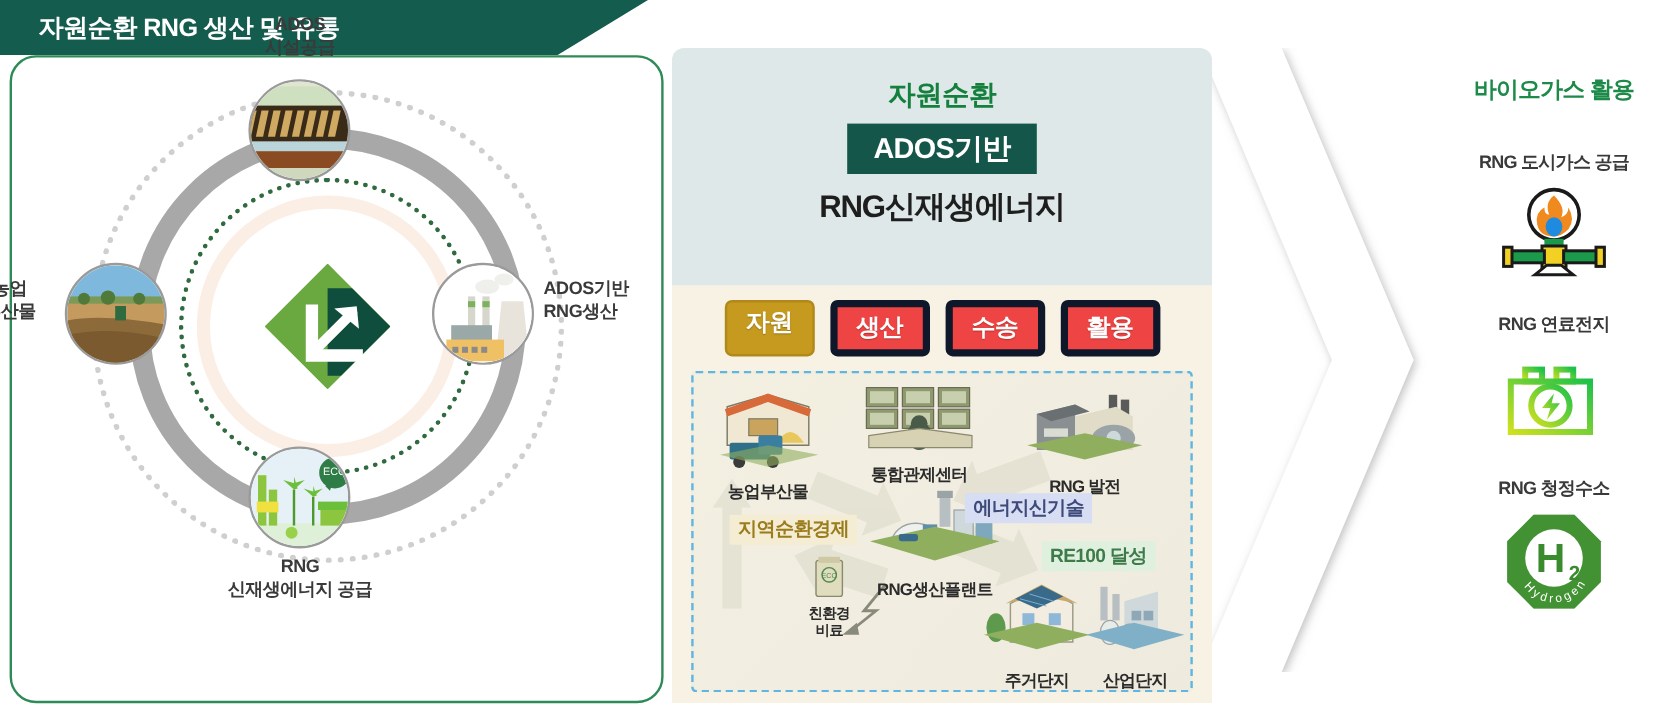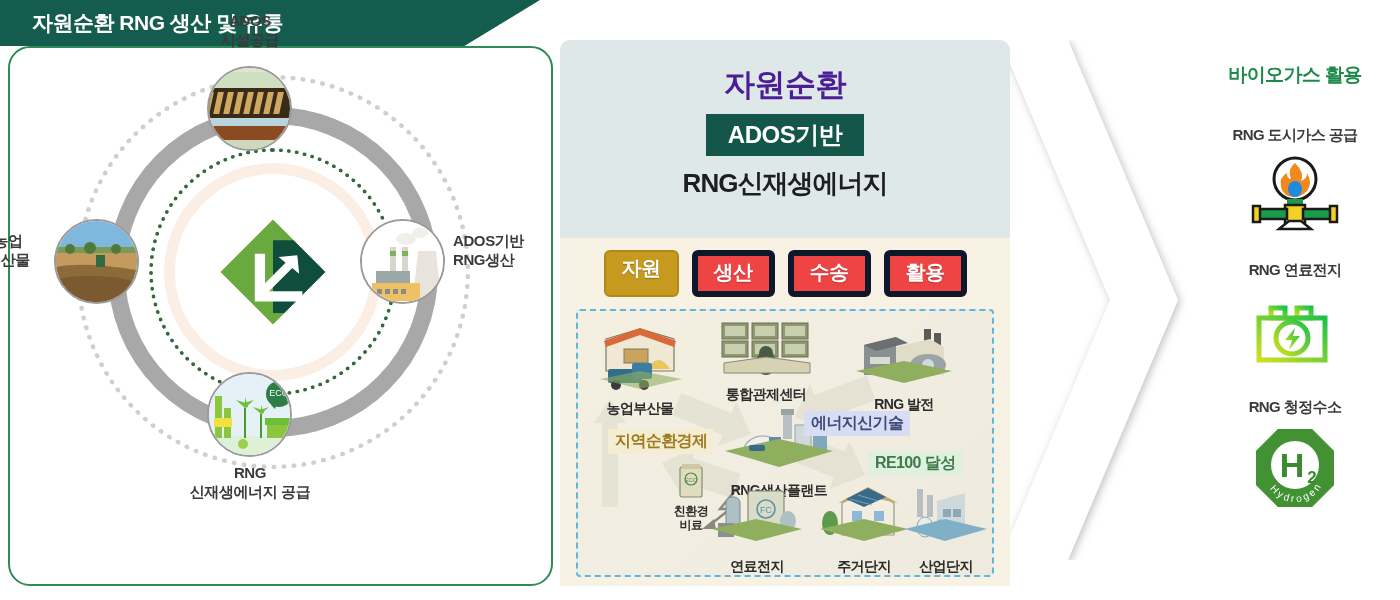--- a/index.html
+++ b/index.html
@@ -87,21 +87,21 @@
   #center-panel {
     position: absolute; left: 560px; top: 40px;
     width: 450px; height: 546px;
     border-radius: 10px 10px 0 0; overflow: hidden;
   }
   #center-top {
     height: 198px; background: #dfe8e8;
     display: flex; flex-direction: column; align-items: center;
     padding-top: 24px;
   }
-  #center-sub1 { font-size: 31px; font-weight: bold; color: #4c1d95; letter-spacing: -0.5px; }
+  #center-sub1 { font-size: 23px; font-weight: bold; color: #15803d; letter-spacing: -0.5px; }
   #center-badge {
     margin-top: 8px; background: #14564a; color: #ffffff;
     font-size: 24px; font-weight: bold; padding: 5px 22px; letter-spacing: -0.5px;
   }
   #center-sub2 { margin-top: 10px; font-size: 26px; font-weight: bold; color: #1e1e1e; letter-spacing: -1px; }
 
   #center-bottom {
     height: 348px; background: #f7f2e4; padding: 12px 16px 0 16px;
   }
   #tag-row { display: flex; gap: 13px; justify-content: center; }
@@ -415,32 +415,20 @@
             <rect x="76" y="18" width="16" height="28" fill="#cfd8da" stroke="#9aa3a6" stroke-width="1"></rect>
             <rect x="94" y="26" width="14" height="20" fill="#7fa8bc"></rect>
             <rect x="50" y="30" width="12" height="16" fill="#5f8fa8"></rect>
             <polygon points="6,44 60,32 114,44 60,60" fill="#8fae5e"></polygon>
             <rect x="30" y="38" width="16" height="6" rx="2" fill="#3a6a8a"></rect>
           </svg>
           <div class="iso-caption">RNG생산플랜트</div>
         </div>
 
 
-        <div class="iso-item" style="left:124px; top:166px; width:110px;">
-          <svg width="98" height="76" viewBox="0 0 98 76">
-            <rect x="18" y="20" width="14" height="34" rx="6" fill="#aebfc6" stroke="#7a8a90" stroke-width="1"></rect>
-            <rect x="40" y="14" width="36" height="42" rx="3" fill="#d8dcc8" stroke="#8a8a70" stroke-width="1.2"></rect>
-            <circle cx="58" cy="32" r="9" fill="none" stroke="#5f8fa8" stroke-width="1.6"></circle>
-            <text x="58" y="36" font-size="9" text-anchor="middle" fill="#5f8fa8" font-family="Liberation Sans">FC</text>
-            <ellipse cx="80" cy="44" rx="8" ry="10" fill="#aebfc6"></ellipse>
-            <rect x="10" y="46" width="16" height="14" fill="#8a8f92"></rect>
-            <polygon points="4,52 48,42 94,52 48,64" fill="#8fae5e"></polygon>
-          </svg>
-          <div class="iso-caption">연료전지</div>
-        </div>
 
         <div class="iso-item" style="left:232px; top:164px; width:108px;">
           <svg width="96" height="78" viewBox="0 0 96 78">
             <polygon points="26,28 52,14 78,28 78,60 26,60" fill="#f2ede0" stroke="#9a9a80" stroke-width="1.2"></polygon>
             <polygon points="22,28 52,12 82,28 52,22" fill="#c8a86e"></polygon>
             <polygon points="30,24 52,13 70,22 48,32" fill="#3a6a8a"></polygon>
             <g stroke="#7fb0d0" stroke-width=".8">
               <line x1="34" y1="24" x2="56" y2="30"></line>
                 <line x1="42" y1="20" x2="62" y2="26"></line>
             </g>

